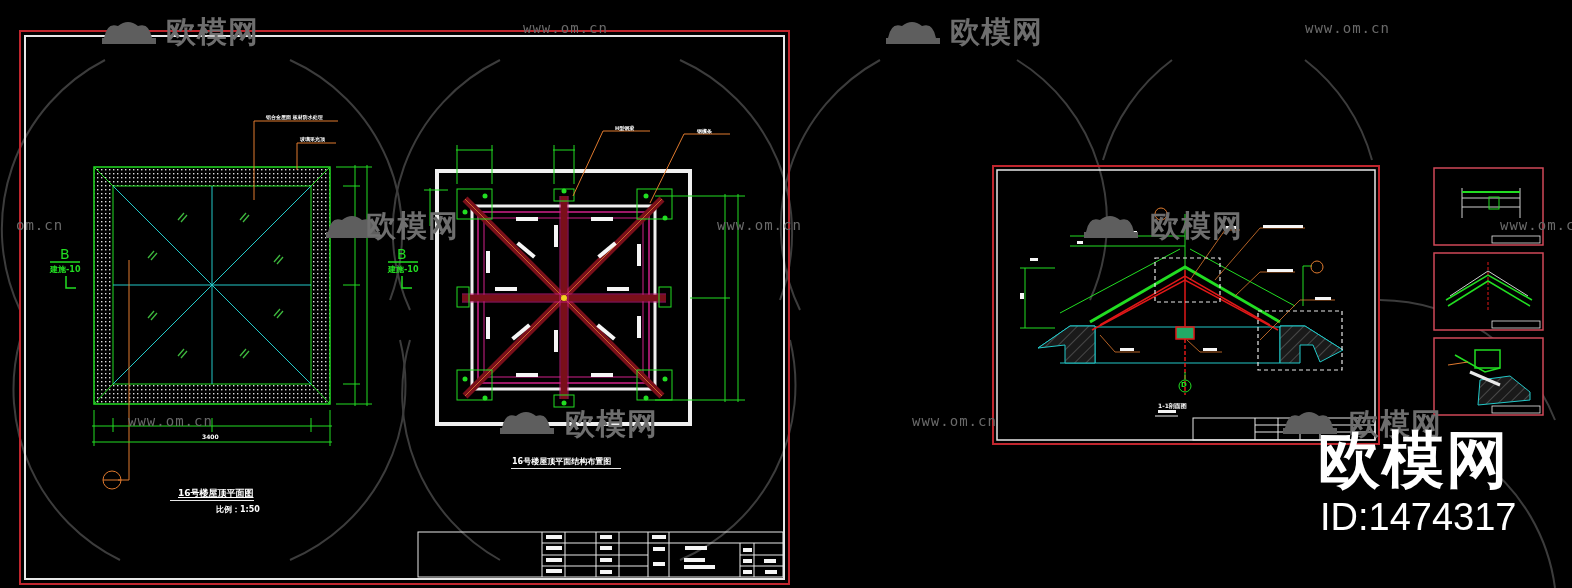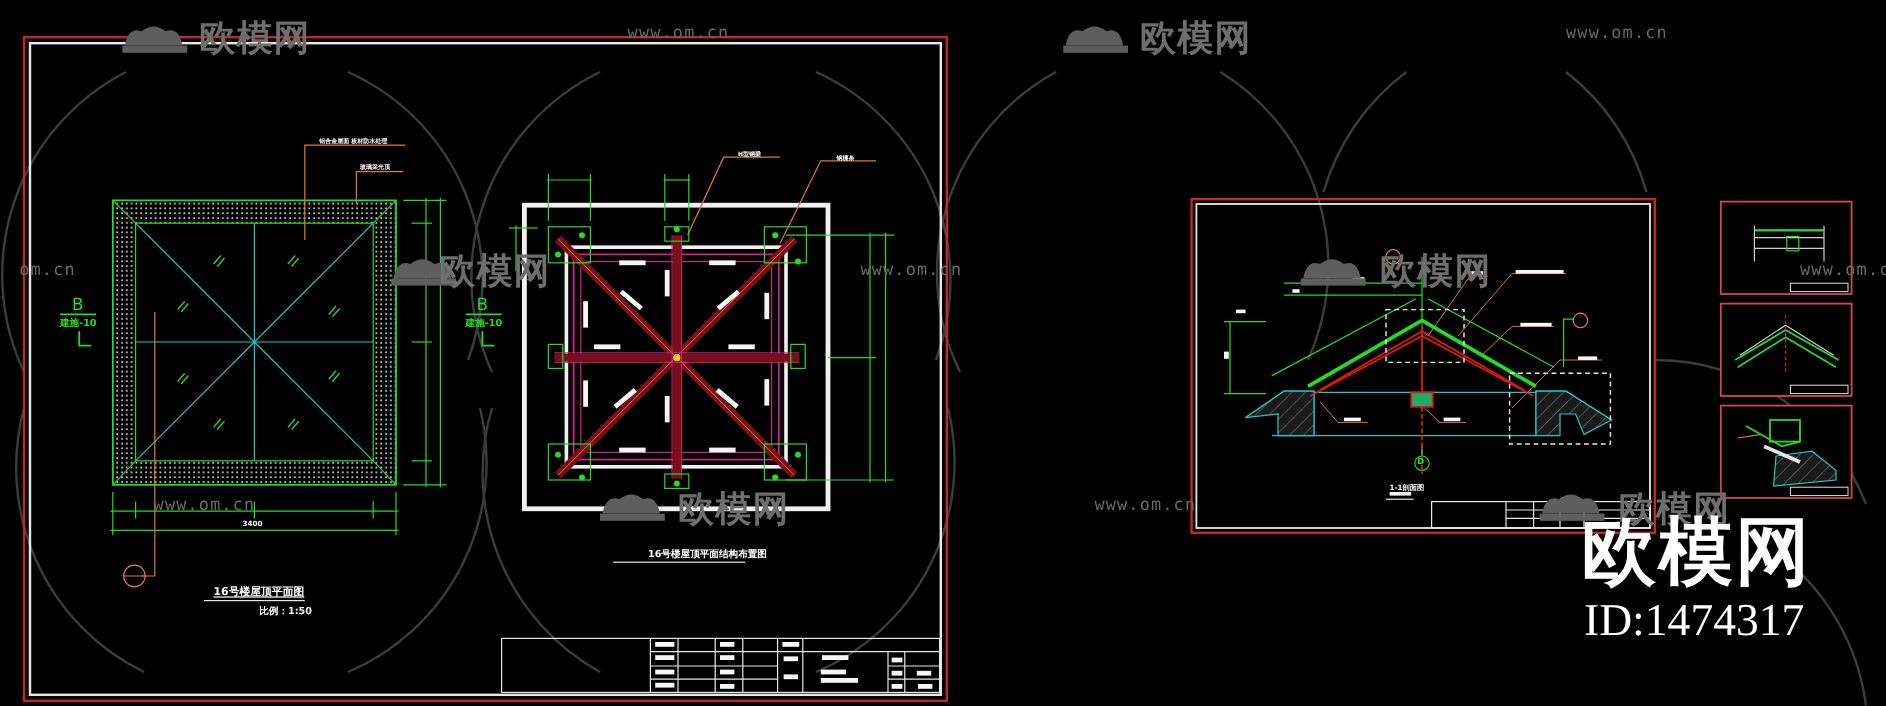--- a/index.html
+++ b/index.html
@@ -1,21 +1,21 @@
 <!DOCTYPE html>
 <html><head>
 <meta charset="utf-8">
 <style>
   html,body{margin:0;padding:0;background:#000;}
   body{width:1572px;height:588px;overflow:hidden;position:relative;font-family:"DejaVu Sans",sans-serif;}
   #canvas{position:absolute;left:0;top:0;width:1572px;height:588px;}
   .wm-text{position:absolute;color:#6e6e6e;font-family:"DejaVu Sans",sans-serif;font-weight:bold;letter-spacing:1px;pointer-events:none;}
   .wm-url{position:absolute;color:#6a6a6a;font-family:"DejaVu Sans Mono",monospace;font-size:14px;letter-spacing:1px;pointer-events:none;}
   .brand{position:absolute;left:1318px;top:428px;color:#fff;font-family:"DejaVu Sans",sans-serif;font-size:62px;font-weight:bold;line-height:64px;letter-spacing:2px;}
-  .brand-id{position:absolute;left:1320px;top:496px;color:#fff;font-family:Liberation Serif, serif;font-size:38px;line-height:42px;}
+  .brand-id{position:absolute;left:1320px;top:496px;color:#fff;font-family:Liberation Sans, sans-serif;font-size:38px;line-height:42px;}
   .lbl{position:absolute;color:#fff;font-size:8px;font-weight:bold;white-space:nowrap;}
   .glbl{position:absolute;color:#22dd22;font-size:9px;font-weight:bold;white-space:nowrap;}
 </style>
 </head>
 <body>
 
 <svg id="canvas" viewBox="0 0 1572 588" xmlns="http://www.w3.org/2000/svg">
   <defs>
     <pattern id="dots" width="4" height="4" patternUnits="userSpaceOnUse">
       <rect width="4" height="4" fill="#000"></rect>
@@ -373,21 +373,21 @@
 
 <div class="lbl" style="left:266px;top:114px;font-size:5px;">铝合金屋面 板材防水处理</div>
 <div class="lbl" style="left:300px;top:136px;font-size:5px;">玻璃采光顶</div>
 <div class="lbl" style="left:202px;top:433px;font-size:6px;">3400</div>
 <div class="lbl" style="left:178px;top:487px;font-size:9px;text-decoration:underline;">16号楼屋顶平面图</div>
 <div style="position:absolute;left:170px;top:500px;width:84px;height:1px;background:#e8e8e8;"></div>
 <div class="lbl" style="left:196px;top:504px;font-size:8px;margin-left:20px;">比例：1:50</div>
 
 <div class="lbl" style="left:615px;top:125px;font-size:5px;">H型钢梁</div>
 <div class="lbl" style="left:697px;top:128px;font-size:5px;">钢檩条</div>
-<div class="lbl" style="left:540px;top:456px;font-size:8px;">16号楼屋顶平面结构布置图</div>
+<div class="lbl" style="left:512px;top:456px;font-size:8px;">16号楼屋顶平面结构布置图</div>
 <div style="position:absolute;left:511px;top:468px;width:110px;height:1px;background:#e8e8e8;"></div>
 
 <div class="lbl" style="left:1158px;top:402px;font-size:6px;">1-1剖面图</div>
 <div class="glbl" style="left:1181px;top:381px;font-size:7px;">D</div>
 
 <div class="wm-text" style="left:166px;top:12px;font-size:30px;">欧模网</div>
 <div class="wm-text" style="left:950px;top:12px;font-size:30px;">欧模网</div>
 <div class="wm-text" style="left:366px;top:206px;font-size:30px;">欧模网</div>
 <div class="wm-text" style="left:565px;top:404px;font-size:30px;">欧模网</div>
 <div class="wm-text" style="left:1150px;top:206px;font-size:30px;">欧模网</div>

